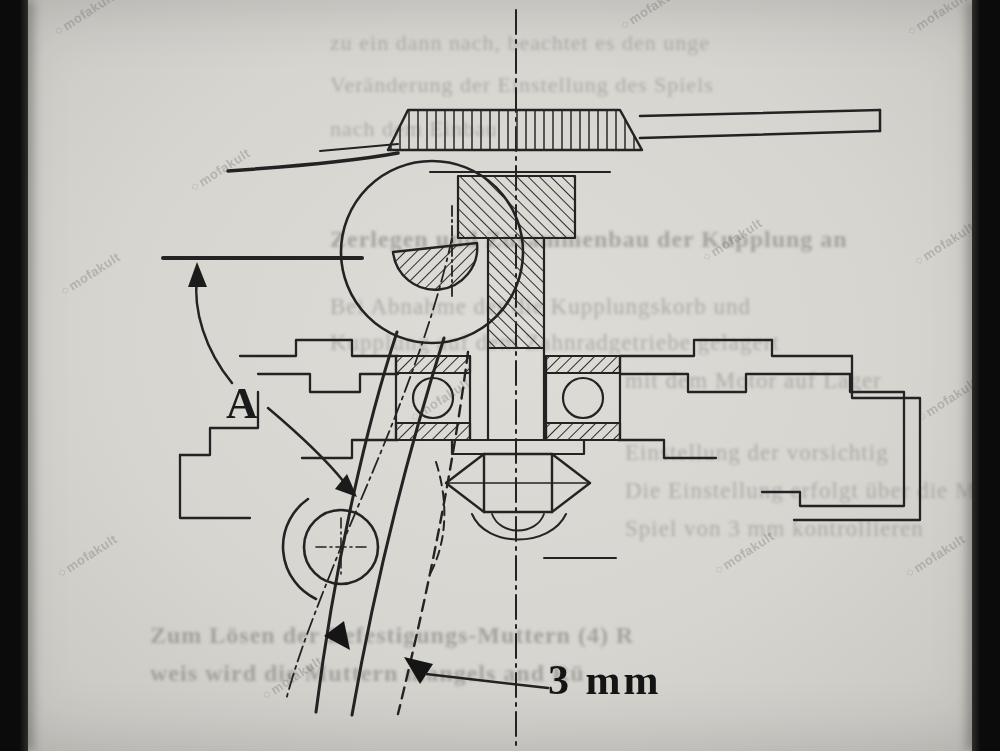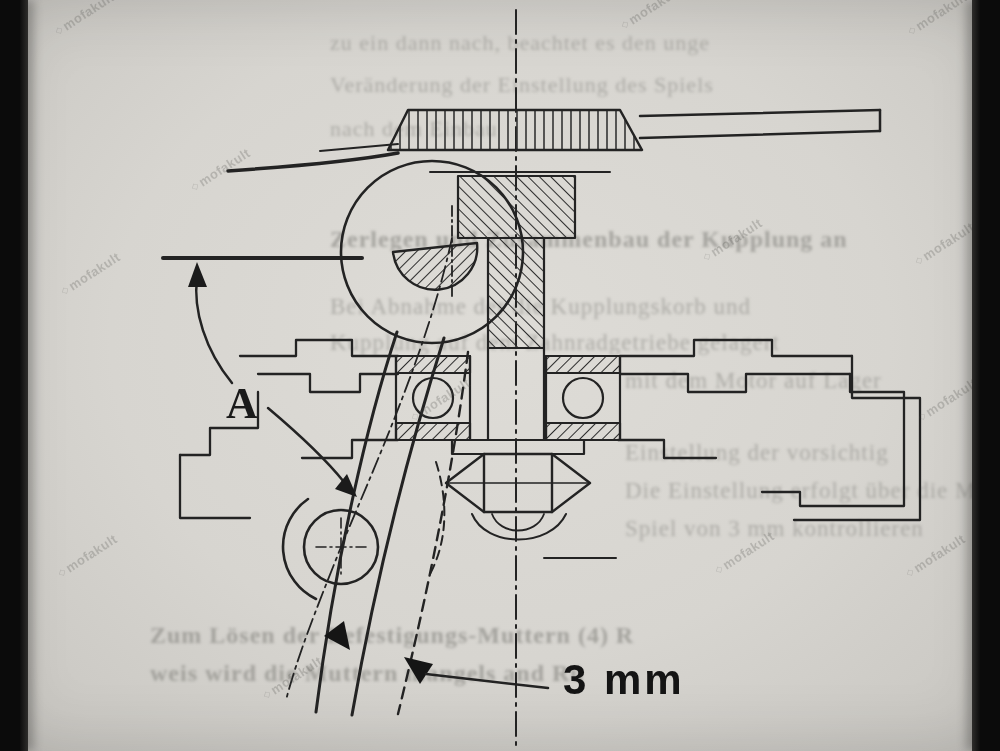--- a/index.html
+++ b/index.html
@@ -14,22 +14,22 @@
   .edge.right{right:0;background:linear-gradient(270deg,#0b0b0b 70%,#2e2d2b 100%);box-shadow:-6px 0 10px rgba(0,0,0,.25);}
   .bleed{position:absolute;white-space:nowrap;color:#9d9c97;filter:blur(1.5px);opacity:.75;
          font-family:"Liberation Serif", serif;z-index:1;letter-spacing:1px;}
   .bleed.bold{color:#92918c;font-weight:bold;}
   svg.diagram{position:absolute;left:0;top:0;z-index:10;}
   .label-a{
     position:absolute;left:226px;top:378px;z-index:20;
     font-family:"Liberation Serif", serif;font-weight:bold;font-size:44px;color:#1a1a1a;
   }
   .label-3mm{
-    position:absolute;left:563px;top:656px;z-index:20;
-    font-family:Liberation Sans, sans-serif;font-weight:bold;font-size:42px;color:#141414;letter-spacing:3px;
+    position:absolute;left:548px;top:656px;z-index:20;
+    font-family:Liberation Serif, serif;font-weight:bold;font-size:42px;color:#141414;letter-spacing:3px;
   }
   .wm{
     position:absolute;z-index:30;transform:rotate(-33deg);transform-origin:left top;
     font-size:13px;color:rgba(80,80,78,.26);letter-spacing:.5px;white-space:nowrap;
   }
   .wm i{font-style:normal;font-size:9px;vertical-align:2px;margin-right:2px;}
 </style>
 </head>
 <body>
 

